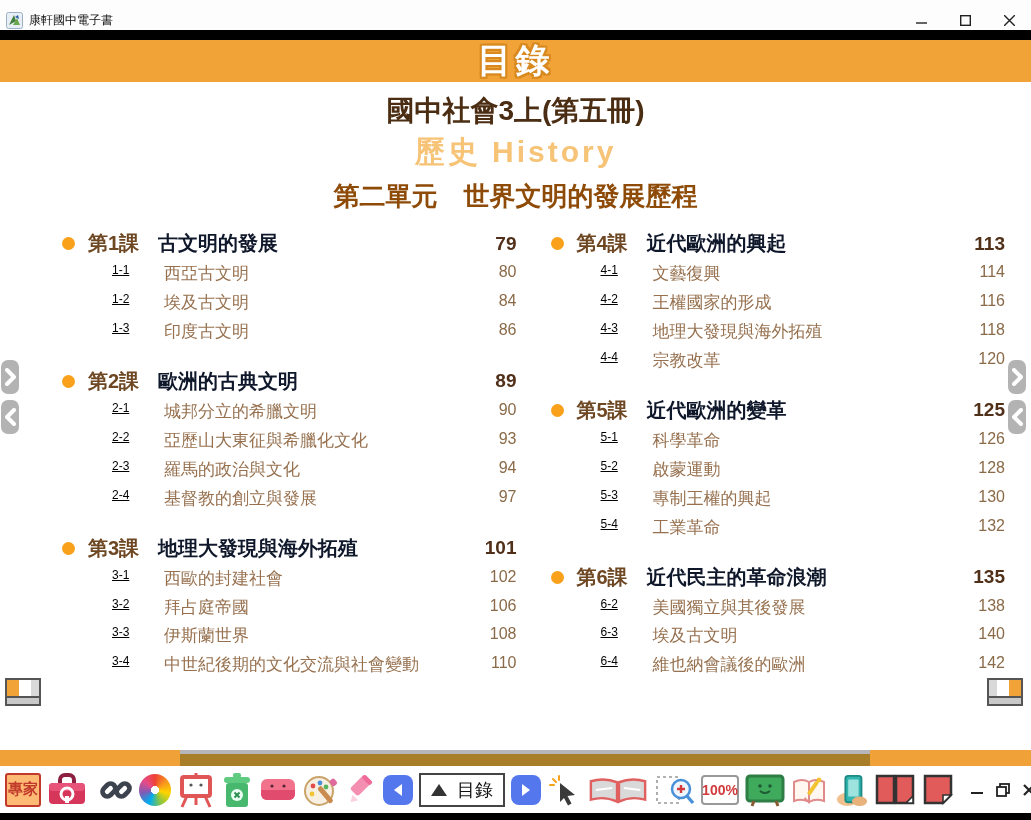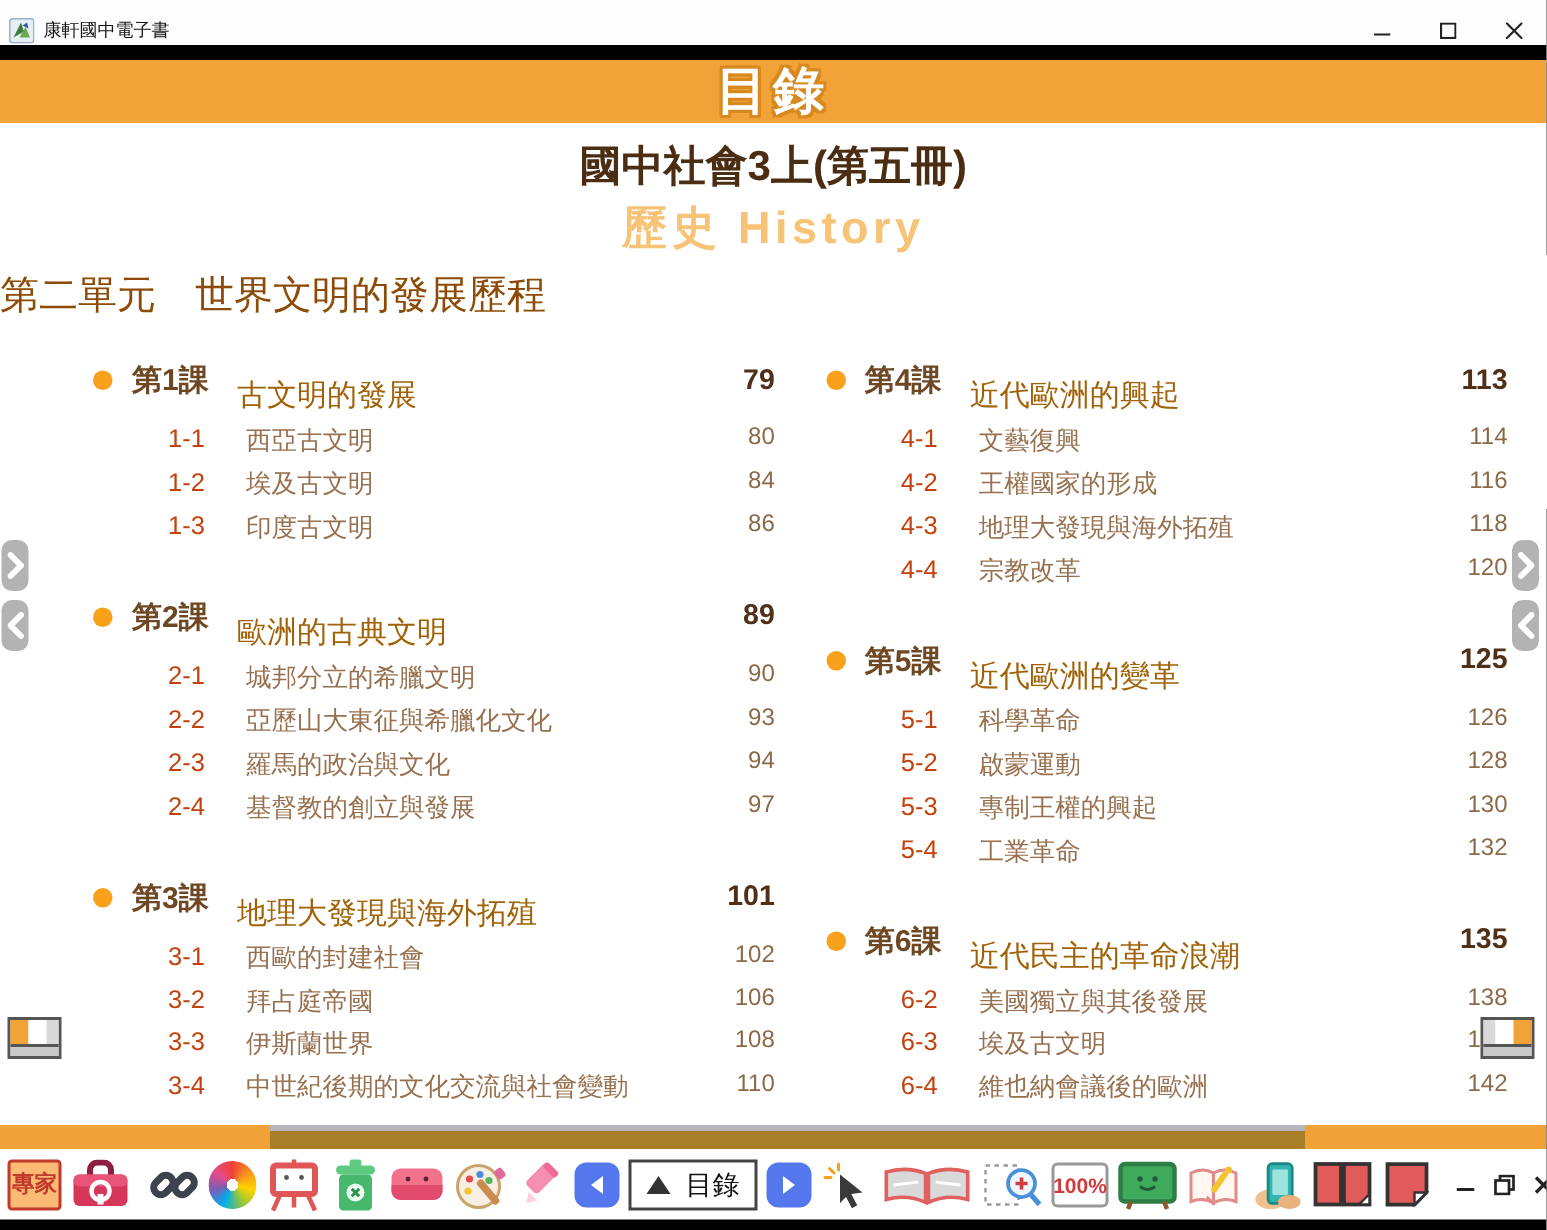--- a/index.html
+++ b/index.html
@@ -19,32 +19,32 @@
   
   .banner { position:absolute; top:40px; left:0; right:0; height:42px; background:#F2A338; display:flex; align-items:center; justify-content:center; }
   .banner .btxt { font-size:34px; font-weight:bold; color:#fff; letter-spacing:4px;
     text-shadow:-2px 0 0 #D8891F, 2px 0 0 #D8891F, 0 -2px 0 #D8891F, 0 2px 0 #D8891F,
                 -2px -2px 0 #D8891F, 2px 2px 0 #D8891F, -2px 2px 0 #D8891F, 2px -2px 0 #D8891F; }
 
   
   .content { position:absolute; top:82px; left:0; right:0; height:668px; background:#fff; overflow:hidden; }
   .book-title { text-align:center; margin-top:10px; font-size:28px; font-weight:bold; color:#4A2D12; }
   .subject-title { text-align:center; margin-top:2px; font-size:30px; font-weight:bold; color:#F6C377; letter-spacing:3px; }
-  .unit-title { margin-top:6px; font-size:26px; font-weight:normal; color:#8E4B07; }
+  .unit-title { text-align:center; margin-top:6px; font-size:26px; font-weight:bold; color:#8E4B07; }
 
   .toc { display:flex; gap:34px; padding:16px 26px 0 62px; }
   .toc-col { flex:1; min-width:0; }
   .lesson { margin-bottom:24px; }
   .lhead { display:flex; align-items:center; margin-bottom:5px; }
   .bullet { width:13px; height:13px; border-radius:50%; background:#F9A11B; margin-right:13px; flex:0 0 13px; }
   .llabel { font-size:20px; font-weight:bold; color:#6E4723; width:70px; flex:0 0 70px; }
-  .ltitle { font-size:20px; font-weight:normal; color:#a16207; flex:1;margin-top:20px; }
+  .ltitle { font-size:20px; font-weight:bold; color:#0f172a; flex:1; }
   .lpage  { font-size:19px; font-weight:bold; color:#503018; width:46px; text-align:right; flex:0 0 46px; }
   .sub { display:flex; padding-left:50px; margin:6px 0; }
-  .snum { font-size:17px; color:#c2410c; width:52px; flex:0 0 52px; }
+  .snum { font-size:12px; color:#000000; width:52px; flex:0 0 52px;text-decoration:underline; }
   .stitle { font-size:17px; color:#97714F; flex:1; line-height:1.35; }
   .spage { font-size:16px; color:#8A6A48; width:42px; text-align:right; flex:0 0 42px; align-self:flex-start; }
 
   
   .edge-nav { position:absolute; top:360px; display:flex; flex-direction:column; gap:6px; }
   .edge-left { left:1px; }
   .edge-right { right:5px; }
   .chev-btn { width:18px; height:34px; background:#b3b3b3; border-radius:7px; display:flex; align-items:center; justify-content:center; cursor:pointer; }
 
   

